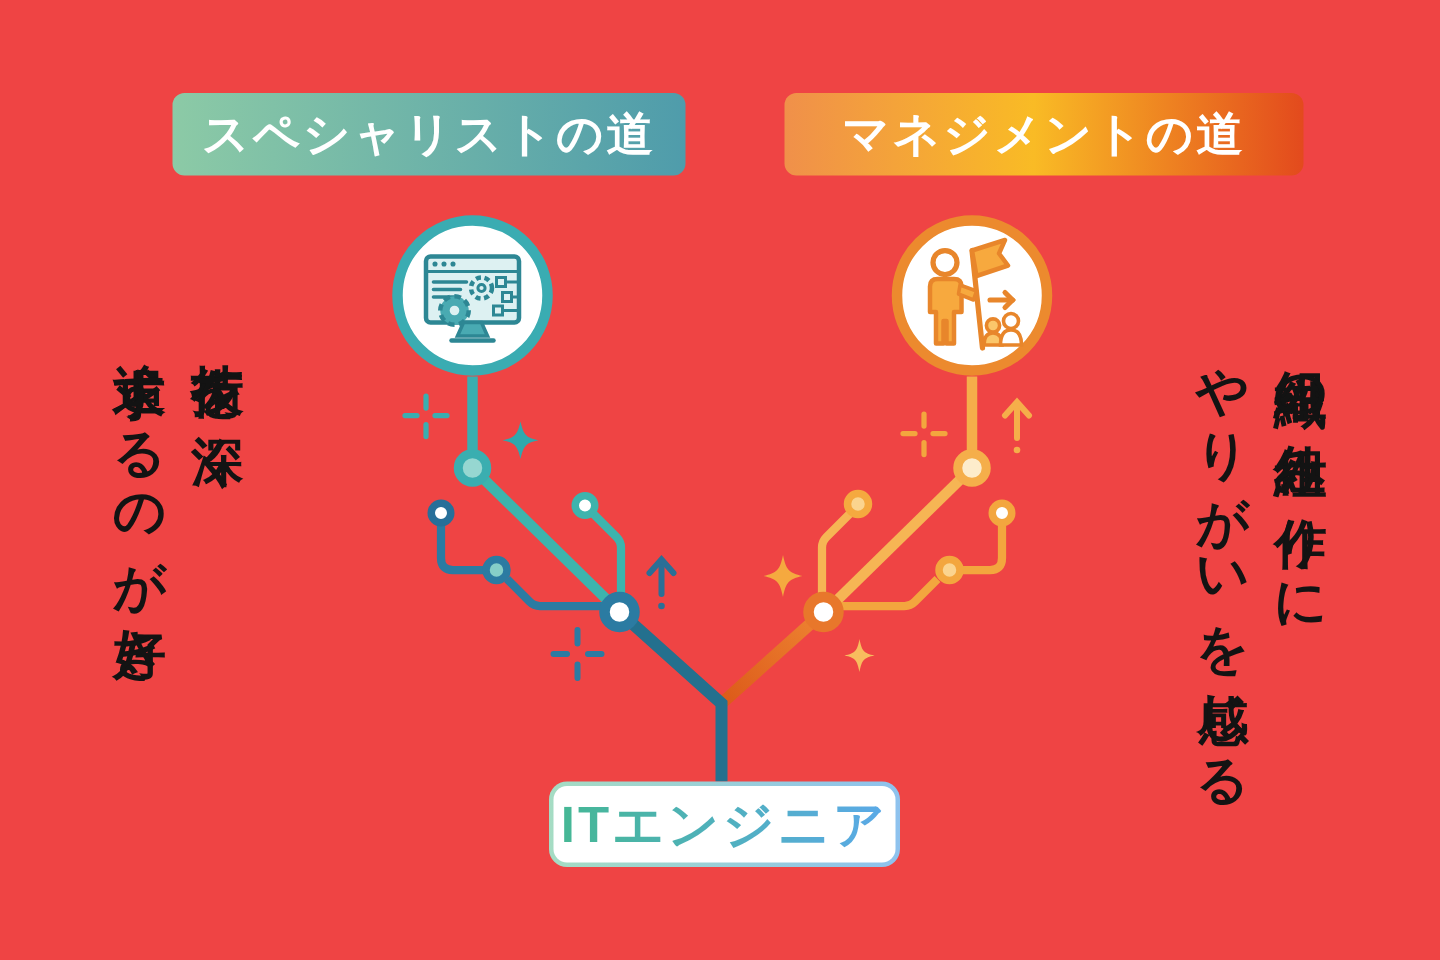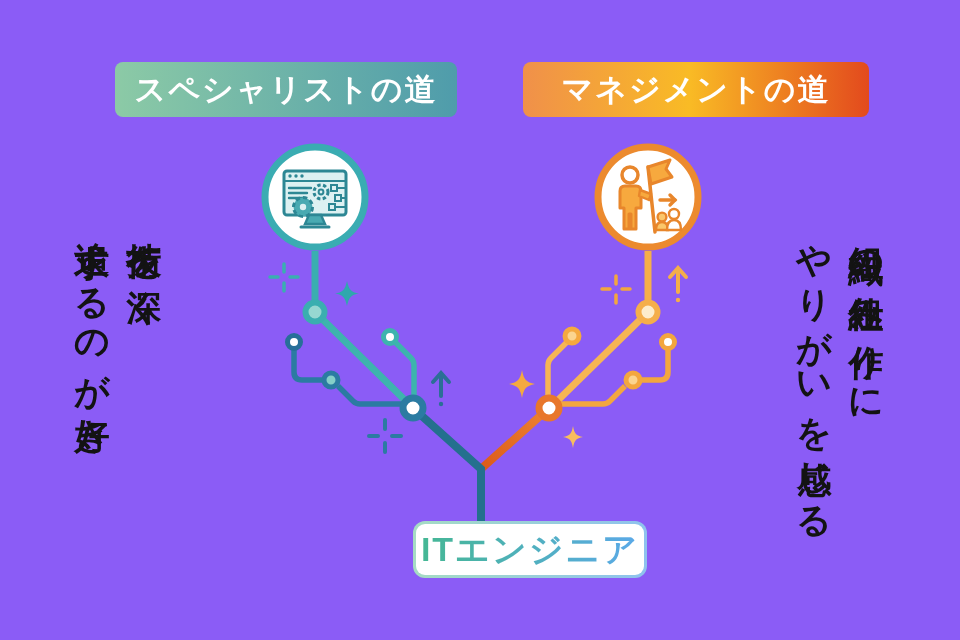--- a/index.html
+++ b/index.html
@@ -1,17 +1,17 @@
 <!DOCTYPE html>
 <html><head>
 <meta charset="utf-8">
 <style>
   html,body{margin:0;padding:0;background:#fff;}
   .canvas{
-    position:relative;width:960px;height:640px;background:#8b5cf6;overflow:hidden;
+    position:relative;width:960px;height:640px;background:#ef4444;overflow:hidden;
     font-family:"Liberation Sans",sans-serif;
   }
   .badge{
     position:absolute;top:62px;height:55px;border-radius:8px;
     display:flex;align-items:center;justify-content:center;
     color:#ffffff;font-size:31px;font-weight:700;letter-spacing:2px;
     box-sizing:border-box;
   }
   .badge-left{left:115px;width:342px;background:linear-gradient(90deg,#8ccaa6 0%,#4f9cab 100%);}
   .badge-right{left:510px;width:346px;background:linear-gradient(90deg,#f0904a 0%,#f9bb25 48%,#e34a1d 100%);margin-left:13px;}
@@ -22,21 +22,20 @@
   .vtext-left{left:66px;top:214px;height:340px;}
   .vtext-right{left:788px;top:220px;height:360px;}
   .lines-svg{position:absolute;left:0;top:0;}
   .icon-circle{position:absolute;width:108px;height:108px;}
   .icon-circle-left{left:261px;top:143px;}
   .icon-circle-right{left:594px;top:143px;}
   .root-box{
     position:absolute;left:366px;top:521px;width:234px;height:57px;
     border-radius:12px;padding:3px;box-sizing:border-box;
     background:linear-gradient(90deg,#a5dcc3 0%,#8ec2ee 100%);
-    margin-left:47px;
   }
   .root-inner{
     width:100%;height:100%;background:#ffffff;border-radius:9px;
     display:flex;align-items:center;justify-content:center;
   }
   .root-text{
     font-size:34px;font-weight:700;letter-spacing:2px;
     background:linear-gradient(90deg,#45b794 0%,#5ba9e8 100%);
     -webkit-background-clip:text;background-clip:text;color:transparent;
   }

